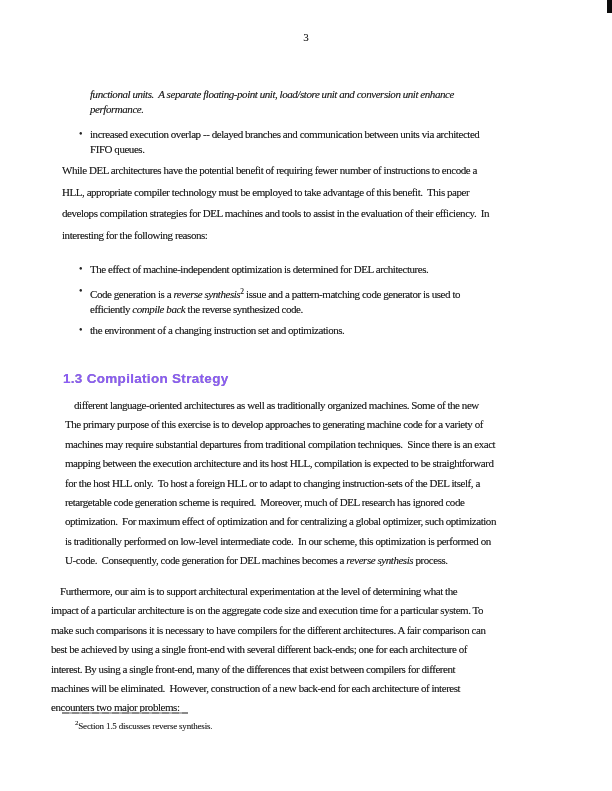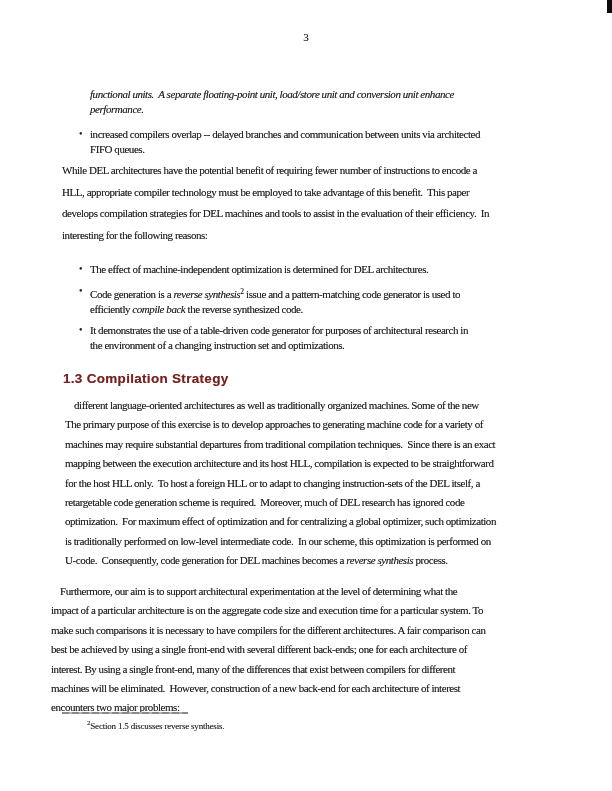--- a/index.html
+++ b/index.html
@@ -35,29 +35,29 @@
   .page-number {
     left: 0; top: 31px; width: 612px;
     text-align: center;
     font-size: 11px;
   }
   .heading {
     font-family: "Liberation Sans", "DejaVu Sans", sans-serif;
     font-weight: bold;
     font-size: 13.5px;
     letter-spacing: 0.3px;
-    color: #7f1d1d;
+    color: #8b5cf6;
   }
   .footnote-rule {
     left: 62px; top: 712px;
     width: 126px; height: 2px;
     background: repeating-linear-gradient(90deg, #8a8a8a 0 7px, #b0b0b0 7px 10px);
   }
   .footnote {
-    left: 87px; top: 719px;
+    left: 75px; top: 719px;
     font-size: 9px;
     letter-spacing: -0.2px;
     color: #2a2a2a;
   }
   .footnote .fsup { font-size: 7px; vertical-align: 3.5px; }
   .scan-mark {
     left: 607px; top: 0; width: 5px; height: 13px;
     background: #0c0c0c;
   }
 </style>
@@ -69,21 +69,21 @@
   <div class="abs page-number">3</div>
 
   <div class="abs body-text tight" style="left:90px; top:87px;font-style:italic;">
       <div class="tline">functional units.  A separate floating-point unit, load/store unit and conversion unit enhance</div>
       <div class="tline">performance.</div>
     </div>
 
   <div class="bullet-block body-text tight" style="left:90px; top:127px;">
     <span class="marker">•</span>
     <div>
-        <div class="tline">increased compilers overlap -- delayed branches and communication between units via architected</div>
+        <div class="tline">increased execution overlap -- delayed branches and communication between units via architected</div>
         <div class="tline">FIFO queues.</div>
       </div>
   </div>
 
   <div class="abs body-text para" style="left:62px; top:160px;">
       <div class="tline">While DEL architectures have the potential benefit of requiring fewer number of instructions to encode a</div>
       <div class="tline">HLL, appropriate compiler technology must be employed to take advantage of this benefit.  This paper</div>
       <div class="tline">develops compilation strategies for DEL machines and tools to assist in the evaluation of their efficiency.  In</div>
       <div class="tline">interesting for the following reasons:</div>
     </div>
@@ -99,21 +99,20 @@
     <span class="marker">•</span>
     <div>
         <div class="tline">Code generation is a <span class="it">reverse synthesis</span><span class="sup">2</span> issue and a pattern-matching code generator is used to</div>
         <div class="tline">efficiently <span class="it">compile back</span> the reverse synthesized code.</div>
       </div>
   </div>
 
   <div class="bullet-block body-text tight" style="left:90px; top:323px;">
     <span class="marker">•</span>
     <div>
-        <div class="tline">It demonstrates the use of a table-driven code generator for purposes of architectural research in</div>
         <div class="tline">the environment of a changing instruction set and optimizations.</div>
       </div>
   </div>
 
   <div class="abs heading" style="left:63px; top:371px;">1.3 Compilation Strategy</div>
 
   <div class="abs body-text sect-para findent" style="left:65px; top:396px;">
       <div class="tline">different language-oriented architectures as well as traditionally organized machines. Some of the new</div>
       <div class="tline">The primary purpose of this exercise is to develop approaches to generating machine code for a variety of</div>
       <div class="tline">machines may require substantial departures from traditional compilation techniques.  Since there is an exact</div>

